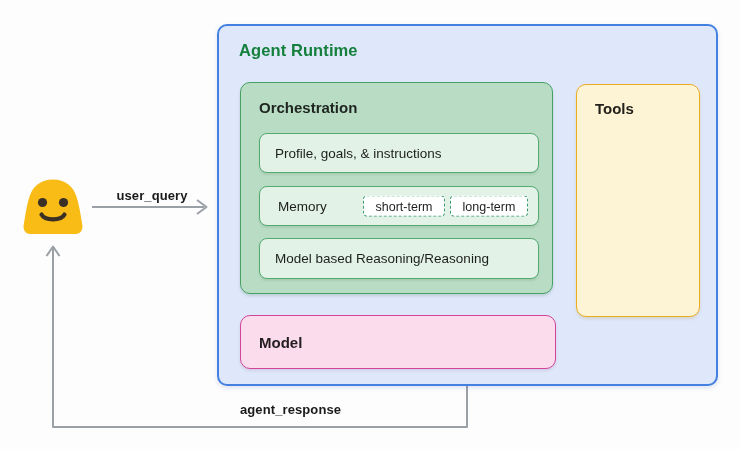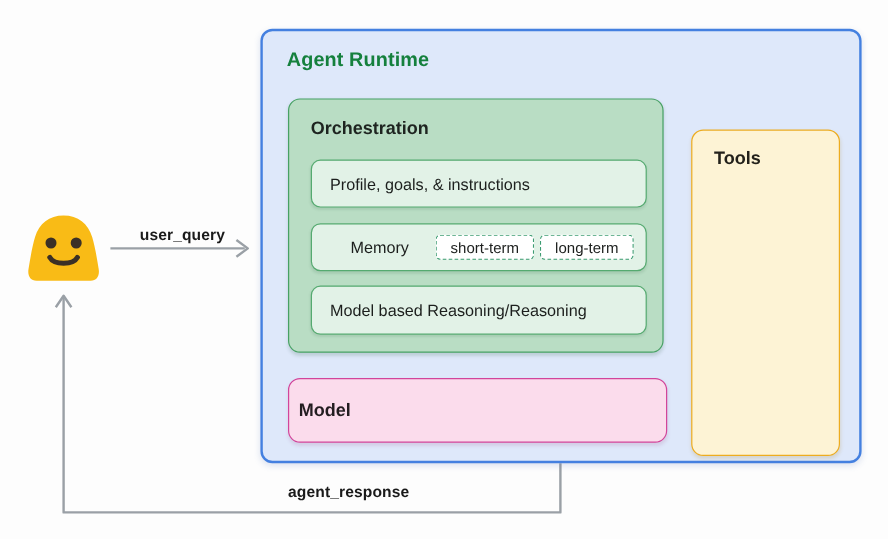--- a/index.html
+++ b/index.html
@@ -35,45 +35,44 @@
     position:absolute; left:18px; width:280px; height:40px;
     background:#e2f2e7; border:1.5px solid #55aa70; border-radius:8px;
     display:flex; align-items:center; padding-left:15px;
     font-size:13.5px; color:#1c1f1d;
     box-shadow:0 1.5px 2px rgba(40,90,60,.12);
   }
   .orch-item.i1 { top:50px; }
   .orch-item.i2 { top:103px; padding-left:0; }
   .orch-item.i3 { top:155px; height:41px; }
 
-  .memory-label { position:absolute; left:32px; top:50%; transform:translateY(-50%); }
+  .memory-label { position:absolute; left:18px; top:50%; transform:translateY(-50%); }
   .chip {
     position:absolute; top:50%; transform:translateY(-50%); height:21px;
     background:#ffffff; border:1.4px dashed #3d9c72; border-radius:4px;
     display:flex; align-items:center; justify-content:center;
     font-size:12.5px; color:#1c1f1d; padding:0 4px;
   }
   .chip.c1 { left:103px; width:82px; }
   .chip.c2 { left:190px; width:78px; }
 
   
   .model {
     position:absolute; left:21px; top:289px; width:316px; height:54px;
     background:#fbdcec; border:1.7px solid #d2449a; border-radius:10px;
-    display:flex; align-items:center; padding-left:8px;
+    display:flex; align-items:center; padding-left:18px;
     font-size:15px; font-weight:bold; color:#231d20;
     box-shadow:0 2px 3px rgba(150,50,110,.14);
   }
 
   
   .tools {
-    position:absolute; left:357px; top:58px; width:124px; height:272px;
+    position:absolute; left:357px; top:58px; width:124px; height:233px;
     background:#fdf3d5; border:1.7px solid #edac20; border-radius:10px;
     box-shadow:0 2px 3px rgba(170,130,30,.18);
-    margin-top:24px;
   }
   .tools-title {
     position:absolute; left:18px; top:15px;
     font-size:15px; font-weight:bold; color:#23211b;
   }
 
   
   .user-blob { position:absolute; left:20px; top:177px; width:66px; height:60px; }
 
   

